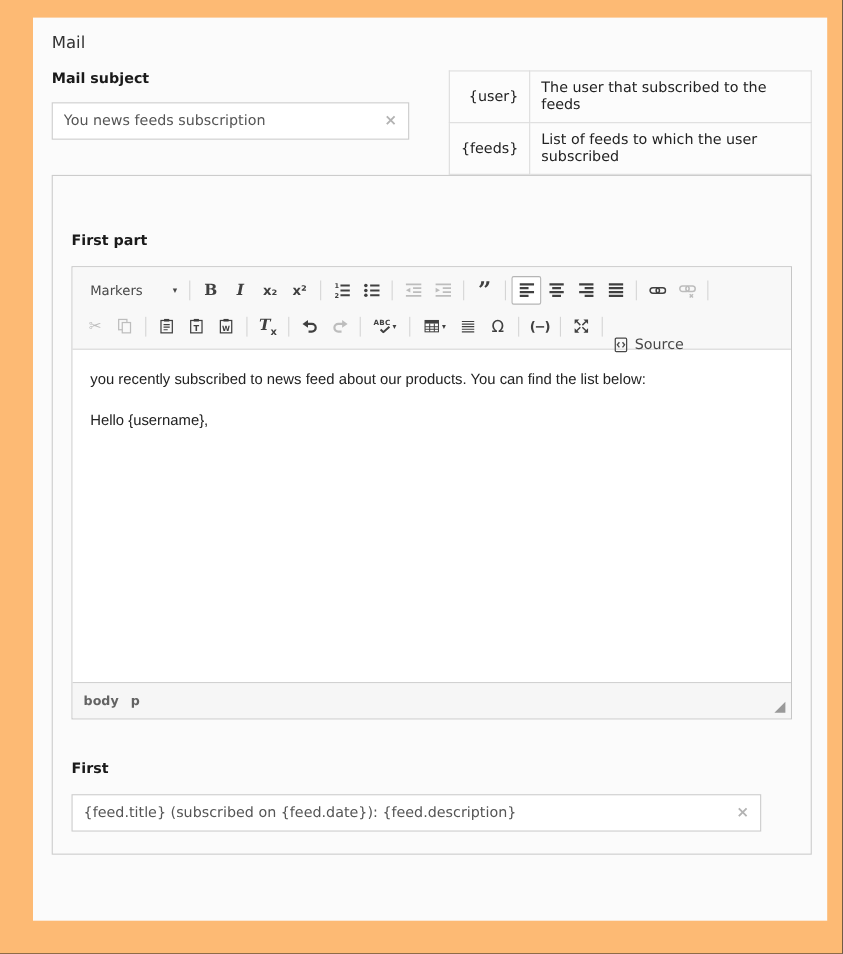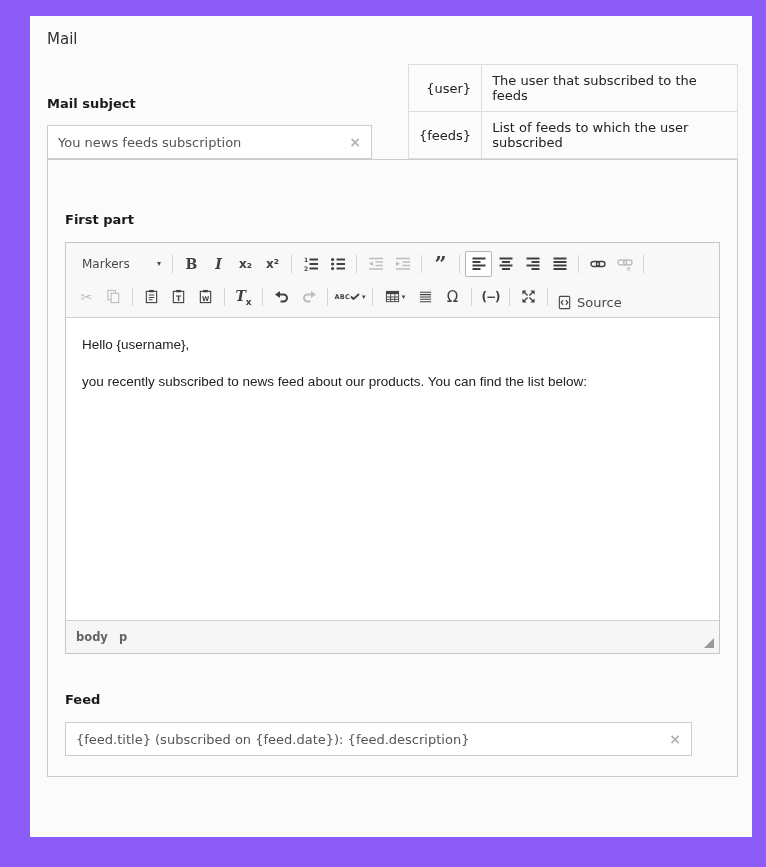--- a/index.html
+++ b/index.html
@@ -1,29 +1,29 @@
 <!DOCTYPE html>
 <html><head>
 <meta charset="utf-8">
 <style>
   * { margin:0; padding:0; box-sizing:border-box; }
   html,body { background:#000; }
-  .stage { position:relative; width:766px; height:867px; background:#8b5cf6; overflow:hidden;
+  .stage { position:relative; width:766px; height:867px; background:#fdba74; overflow:hidden;
            font-family:"DejaVu Sans", sans-serif; }
   .panel { position:absolute; left:30px; top:16px; width:722px; height:821px;
            background:#fbfbfb; padding:14px 14px 0 17px; }
 
   .page-title { font-size:15px; font-weight:400; color:#333; margin:0 0 16px 0; }
 
   .two-col { display:flex; justify-content:space-between; align-items:flex-start; }
   .col-left { width:325px; }
   .col-right { width:330px; }
 
   .field-label { font-size:13px; font-weight:700; color:#1a1a1a; }
-  .col-left .field-label { margin-bottom:14px;margin-top:32px; }
+  .col-left .field-label { margin-bottom:14px; }
 
   .text-input { height:30px; background:#fff; border:1px solid #ccc; display:flex;
                 align-items:center; padding:16px 10px; }
   .text-input .val { font-size:13px; color:#555; white-space:nowrap; overflow:hidden; }
   .clear-x { margin-left:auto; color:#b3b3b3; font-weight:700; font-size:14px;
              line-height:1; cursor:pointer; padding-left:8px; }
 
   .markers-desc { font-size:13px; color:#333; line-height:1.45; margin:10px 0 14px 0; }
   .markers-table { width:100%; border-collapse:collapse; background:#fcfcfc; }
   .markers-table td { border:1px solid #ddd; padding:8px 10px; font-size:13px; color:#222; }
@@ -53,24 +53,24 @@
 
   .glyph-b   { font-family:"DejaVu Serif", serif; font-weight:700; font-size:14px; }
   .glyph-i   { font-family:"DejaVu Serif", serif; font-weight:700; font-style:italic; font-size:14px; }
   .glyph-sub, .glyph-sup { font-size:12px; font-weight:700; }
   .glyph-quote { font-family:"DejaVu Serif", serif; font-weight:700; font-size:21px; line-height:26px; }
   .glyph-cut { font-size:14px; }
   .glyph-omega { font-size:15px; }
   .glyph-dash { font-size:12px; font-weight:600; letter-spacing:-1px; }
   .glyph-rf i { font-family:"DejaVu Serif", serif; font-weight:700; font-style:italic; font-size:14px; }
   .glyph-rf sub { font-size:9px; font-weight:700; }
-  .spell-stack { display:flex; flex-direction:row; align-items:flex-end; line-height:1; }
+  .spell-stack { display:flex; flex-direction:column; align-items:flex-end; line-height:1; }
   .spell-stack .abc { font-size:6.5px; font-weight:700; letter-spacing:0.2px; }
 
-  .src-btn { display:inline-flex; align-items:flex-start; gap:5px; height:26px; padding:0 4px;
+  .src-btn { display:inline-flex; align-items:flex-end; gap:5px; height:26px; padding:0 4px;
              color:#484848; cursor:pointer;margin-top:23px; }
   .src-btn .src-label { font-size:13px; }
 
   .editor-content { height:302px; padding:19px 16px; background:#fff; overflow:hidden;
                     font-family:"Liberation Sans", sans-serif; font-size:13.5px; color:#222; }
   .editor-content p { margin:0 0 21px 0; line-height:16px; }
 
   .path-bar { height:25px; background:#f6f6f6; border-top:1px solid #d1d1d1; display:flex;
               align-items:center; padding:16px 10px; position:relative; }
   .path-item { font-size:11.5px; font-weight:700; color:#636363; margin-right:11px; cursor:pointer; }
@@ -319,32 +319,32 @@
               <svg viewBox="0 0 16 16" width="15" height="15" fill="none" stroke="currentColor">
                 <rect x="2.5" y="1.5" width="11" height="13" rx="1" stroke-width="1.2"></rect>
                 <path d="M6.5 5.5L4.5 8l2 2.5M9.5 5.5l2 2.5-2 2.5" stroke-width="1.3"></path>
               </svg>
               <span class="src-label">Source</span>
             </span>
           </div>
         </div>
 
         <div class="editor-content">
+          <p>you recently subscribed to news feed about our products. You can find the list below:</p>
           <p>Hello {username},</p>
-          <p>you recently subscribed to news feed about our products. You can find the list below:</p>
         </div>
 
         <div class="path-bar">
           <span class="path-item">body</span>
           <span class="path-item">p</span>
           <span class="resize-handle"></span>
         </div>
       </div>
 
-      <div class="legend feed-legend">Feed</div>
+      <div class="legend feed-legend">First</div>
       <div class="text-input feed-input">
         <span class="val">{feed.title} (subscribed on {feed.date}): {feed.description}</span>
         <span class="clear-x">×</span>
       </div>
     </div>
 
   </div>
 </div>
 
 </body></html>

